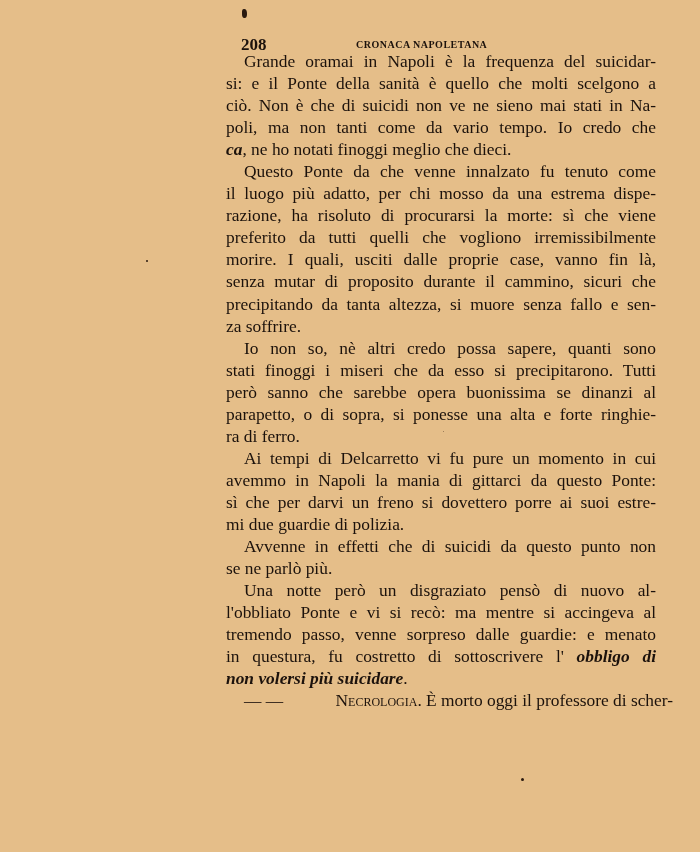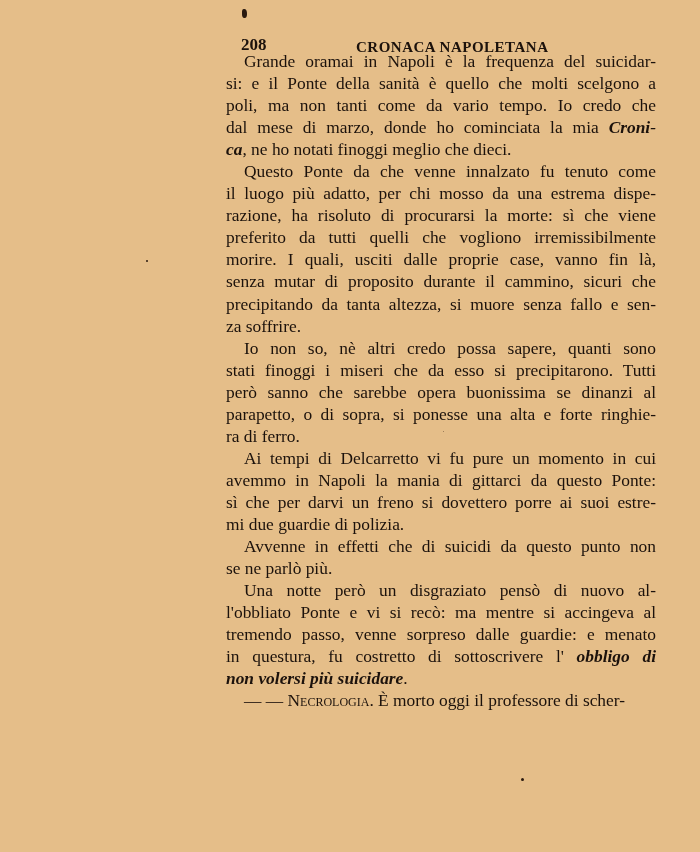--- a/index.html
+++ b/index.html
@@ -23,59 +23,59 @@
 
     .header {
       position: absolute; left: 241px; top: 35px; width: 415px; height: 22px;
     }
     .page-number {
       position: absolute; left: 0; top: 0;
       font-family: "Liberation Serif", serif; font-weight: bold; font-size: 17px; text-align: center;
     }
     .running-title {
       position: absolute; left: 115px; top: 4px;
-      font-family: "Liberation Serif", serif; font-weight: bold; font-size: 15px;
+      font-family: "Liberation Serif", serif; font-weight: bold; font-size: 10px;
       letter-spacing: 0.5px;
     }
     .text-body {
       position: absolute; left: 226px; top: 50px; width: 430px;
       font-family: "Liberation Serif", serif;
       font-size: 17.4px; line-height: 22.05px;
     }
     .line {
       display: block; white-space: nowrap;
       text-align: justify; text-align-last: justify;
       height: 22.05px;
     }
     .line.indent { padding-left: 18px; }
     .line.last { text-align-last: left; font-family: Liberation Serif, serif; }
     em, .it { font-style: italic; font-weight: bold; }
-    .sc { font-variant: small-caps; }
+    .sc { font-variant: small-caps; margin-left: 48px; }
   </style>
 </head>
 <body>
 
 <div class="page">
   <span class="speck top"></span>
   <span class="speck s2"></span>
   <span class="speck s3"></span>
   <span class="speck s4"></span>
 
   <div class="header">
     <span class="page-number">208</span>
     <span class="running-title">CRONACA NAPOLETANA</span>
   </div>
 
   <div class="text-body">
 
     <div>
       <span class="line indent">Grande oramai in Napoli è la frequenza del suicidar-</span>
       <span class="line">si: e il Ponte della sanità è quello che molti scelgono a</span>
+      <span class="line">ciò. Non è che di suicidi non ve ne sieno mai stati in Na-</span>
       <span class="line">poli, ma non tanti come da vario tempo. Io credo che</span>
-      <span class="line"><span>dal mese di marzo, donde ho cominciata la mia </span><span class="it">Croni-</span></span>
       <span class="line last"><span class="it">ca</span><span>, ne ho notati finoggi meglio che dieci.</span></span>
     </div>
 
     <div>
       <span class="line indent">Questo Ponte da che venne innalzato fu tenuto come</span>
       <span class="line">il luogo più adatto, per chi mosso da una estrema dispe-</span>
       <span class="line">razione, ha risoluto di procurarsi la morte: sì che viene</span>
       <span class="line">preferito da tutti quelli che vogliono irremissibilmente</span>
       <span class="line">morire. I quali, usciti dalle proprie case, vanno fin là,</span>
       <span class="line">senza mutar di proposito durante il cammino, sicuri che</span>

